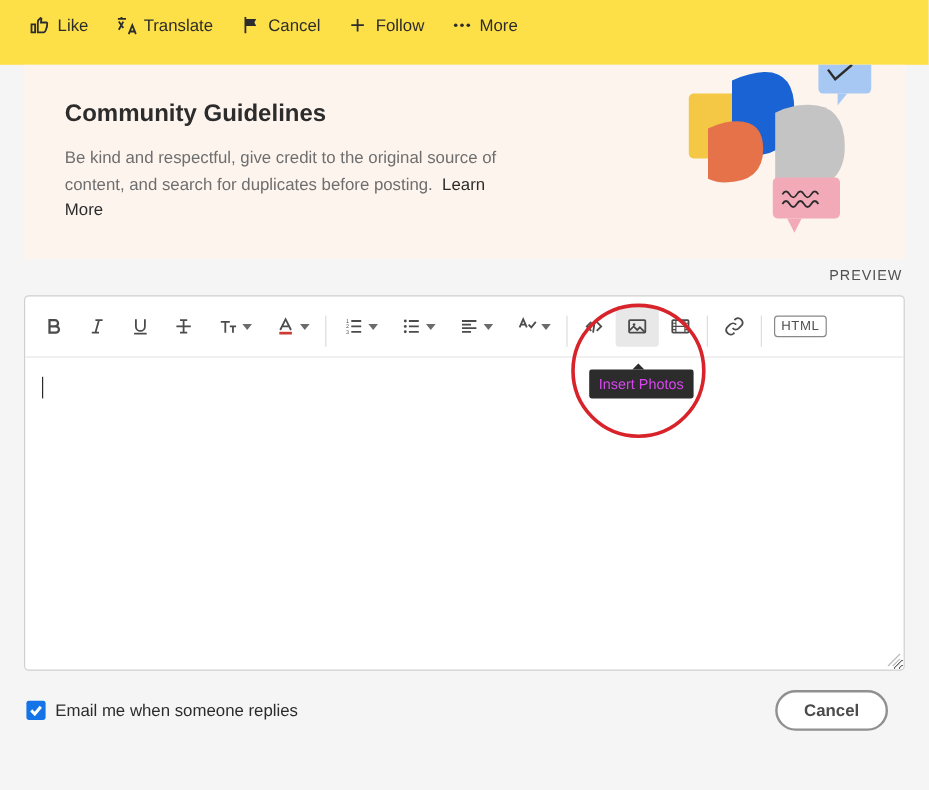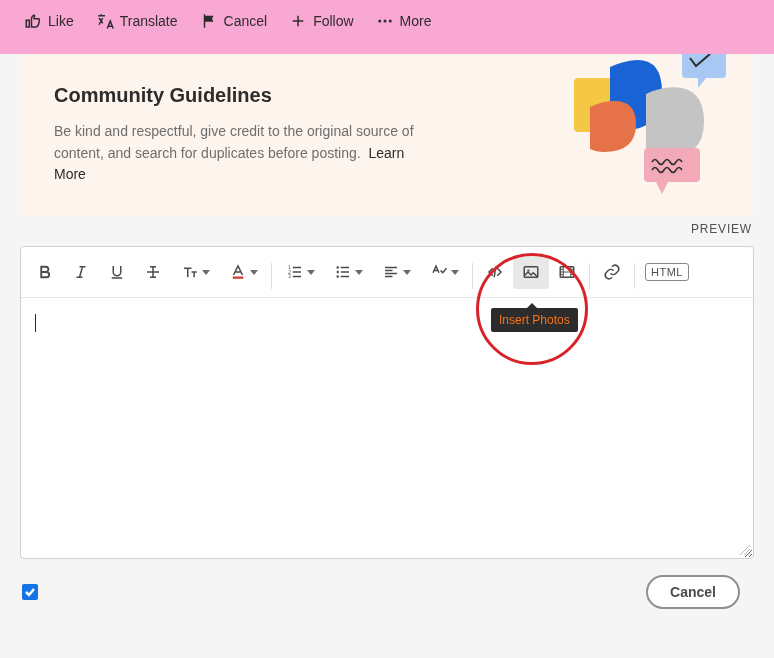--- a/index.html
+++ b/index.html
@@ -9,21 +9,21 @@
     width: 774px;
     height: 658px;
     overflow: hidden;
     position: relative;
   }
   .topbar {
     display: flex;
     align-items: center;
     gap: 22px;
     padding: 12px 24px 24px 24px;
-    background: #f9a8d4;
+    background: #fde047;
   }
   .topbar-item {
     display: flex;
     align-items: center;
     gap: 6px;
     font-size: 14px;
     color: #2c2c2c;
     cursor: pointer;
   }
   .topbar-item svg { width: 18px; height: 18px; }
@@ -123,21 +123,21 @@
     border: 3px solid #d8232a;
     border-radius: 50%;
     pointer-events: none;
     z-index: 50;
   }
   .tooltip {
     position: absolute;
     left: 491px;
     top: 308px;
     background: #2c2c2c;
-    color: #f97316;
+    color: #d946ef;
     font-size: 12px;
     padding: 5px 8px;
     border-radius: 2px;
     z-index: 40;
   }
   .tooltip::before {
     content: "";
     position: absolute;
     top: -5px; left: 36px;
     border-left: 5px solid transparent;
@@ -342,16 +342,17 @@
 <div class="annot-circle"></div>
 <div class="tooltip">Insert Photos</div>
 
 <div class="footer">
   <div class="footer-check">
     <span class="chk">
         <svg viewBox="0 0 12 12">
           <path d="M2 6l3 3 5-6"></path>
         </svg>
       </span>
+    <span>Email me when someone replies</span>
   </div>
   <div class="spacer"></div>
   <button class="btn cancel">Cancel</button>
 </div>
 
 </body></html>

